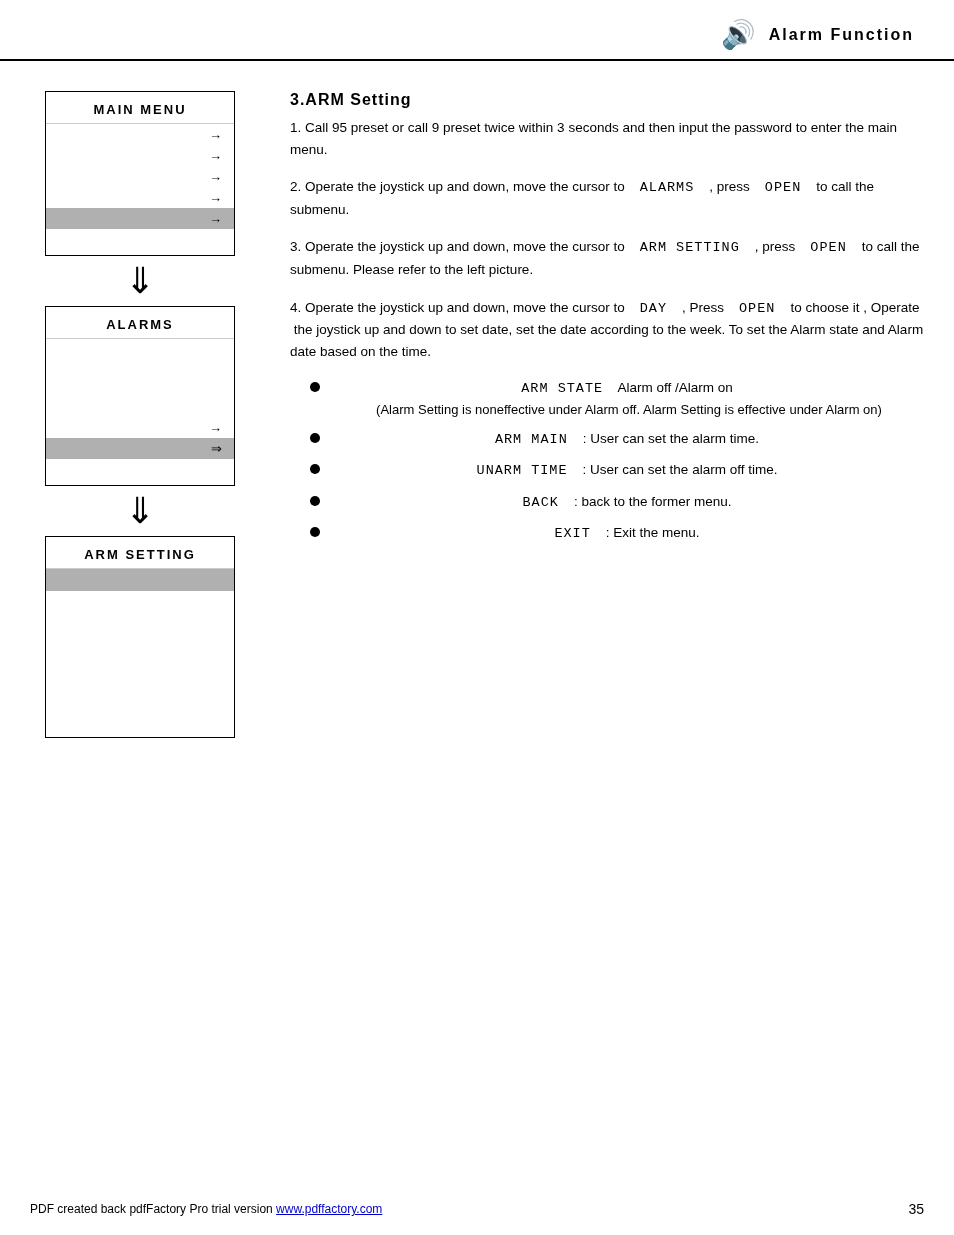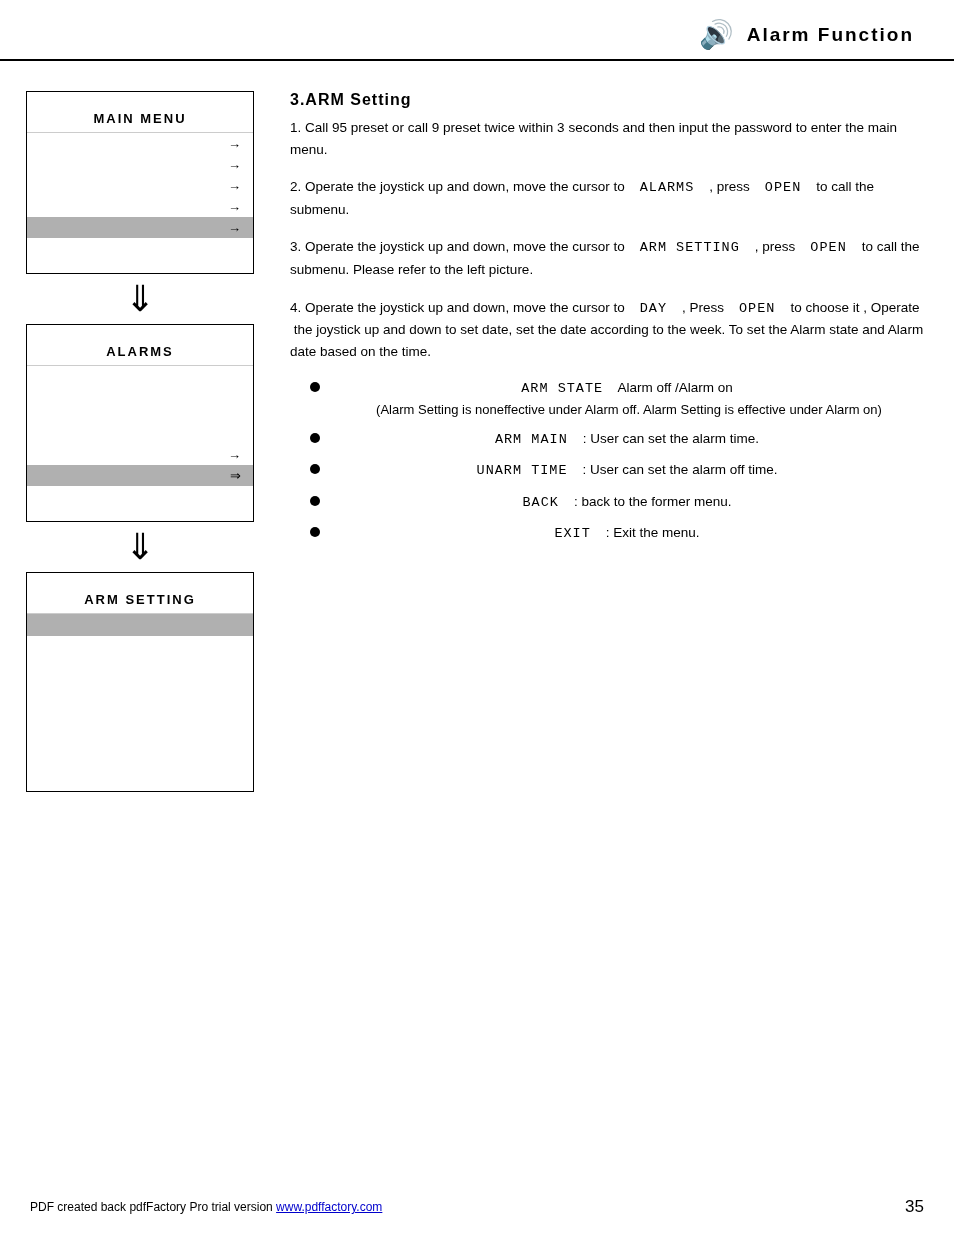--- a/index.html
+++ b/index.html
@@ -20,21 +20,21 @@
       align-items: center;
       padding: 18px 40px 8px 40px;
       border-bottom: 2px solid #000;
       margin-bottom: 10px;
     }
     .header-icon {
       font-size: 28px;
       margin-right: 12px;
     }
     .header-title {
-      font-size: 19px;
+      font-size: 16px;
       font-weight: bold;
       letter-spacing: 2px;
     }
 
     
     .main-content {
       display: flex;
       flex-direction: row;
       padding: 20px 30px 30px 30px;
       gap: 30px;
@@ -45,24 +45,24 @@
       width: 220px;
       flex-shrink: 0;
       display: flex;
       flex-direction: column;
       align-items: center;
       gap: 0;
     }
 
     
     .menu-box {
-      width: 228px;
+      width: 190px;
       border: 1px solid #000;
       background: #fff;
-      padding: 15px 0;
+      padding: 6px 0;
       font-size: 13px;
     }
     .menu-box-title {
       text-align: center;
       font-weight: bold;
       letter-spacing: 2px;
       padding: 4px 0 6px 0;
       border-bottom: 1px solid #ccc;
       font-size: 13px;
     }
@@ -159,21 +159,21 @@
       justify-content: space-between;
       align-items: center;
       padding: 0 30px;
       font-size: 12px;
     }
     .footer-link {
       color: #0000cc;
       text-decoration: underline;
     }
     .page-number {
-      font-size: 17px;
+      font-size: 14px;
       margin-left: 25px;
     }
 
     
     .menu-empty {
       height: 20px;
     }
   </style>
 </head>
 <body>

